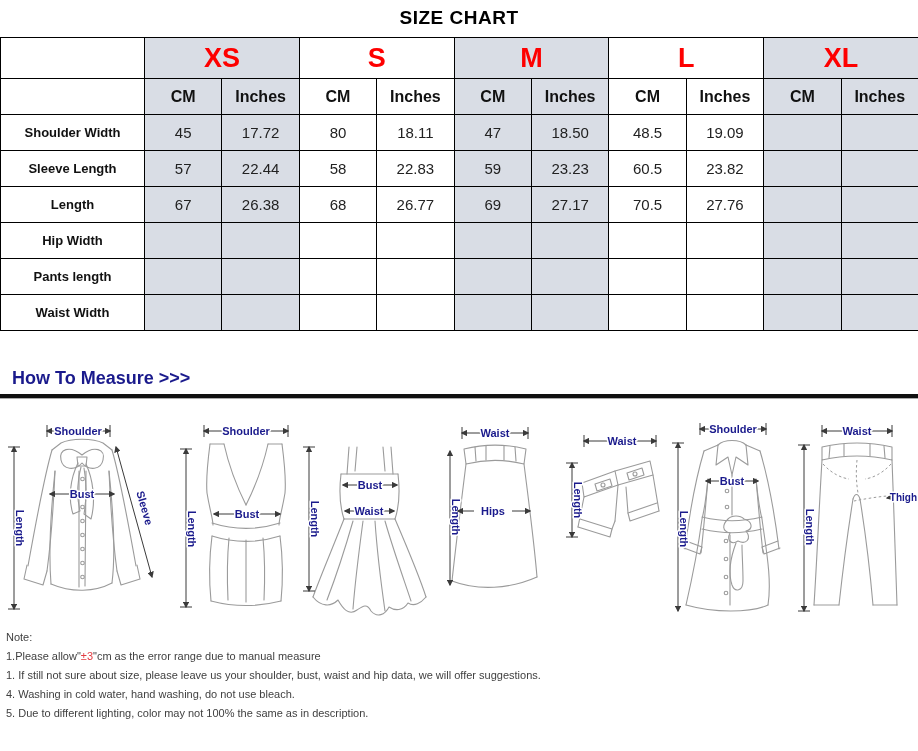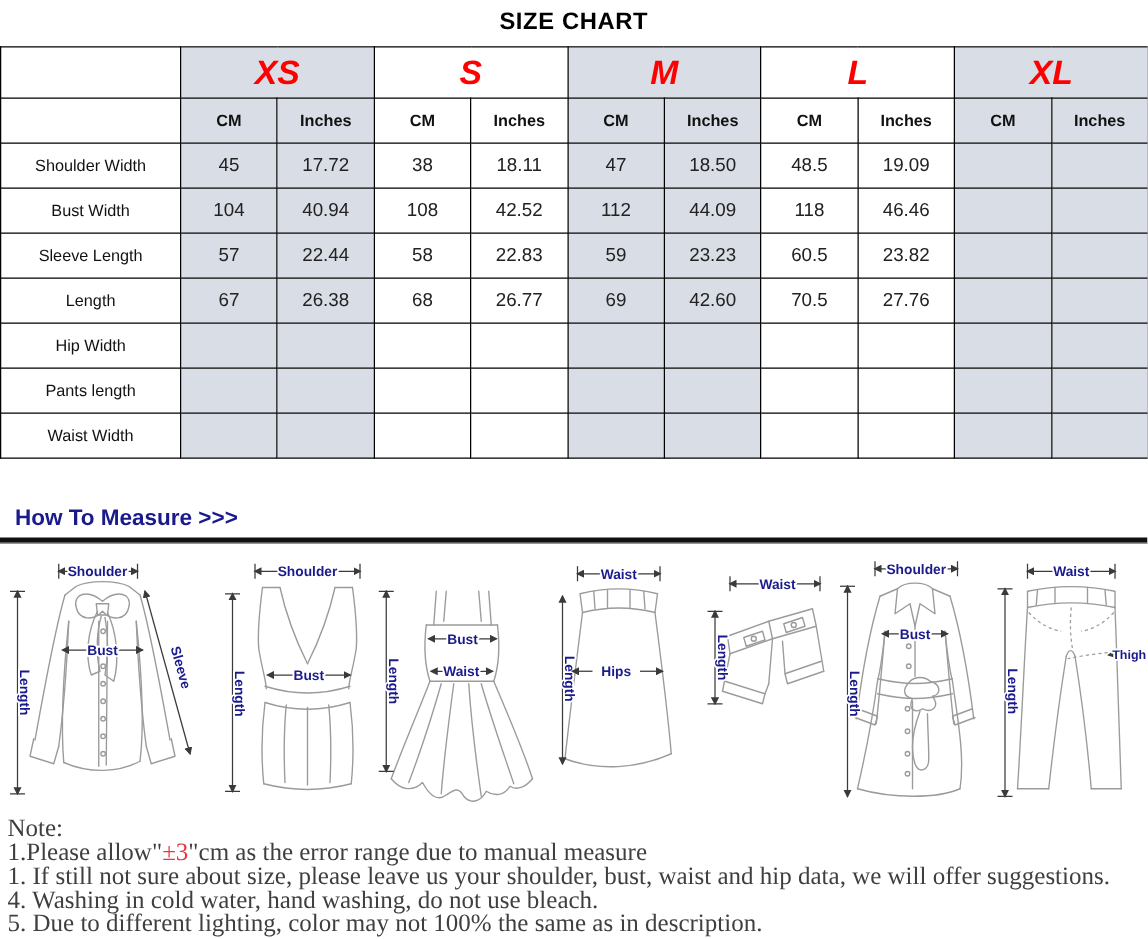--- a/index.html
+++ b/index.html
@@ -2,38 +2,38 @@
 <html><head>
 <meta charset="utf-8">
 <style>
   html,body{margin:0;padding:0;background:#fff;}
   body{width:918px;height:751px;font-family:"Liberation Sans",sans-serif;color:#111;overflow:hidden;}
   .page-title{text-align:center;font-weight:bold;font-size:19px;letter-spacing:.5px;padding:7px 0 8px 0;color:#000;}
   table.size-chart{border-collapse:collapse;table-layout:fixed;width:918px;}
   table.size-chart td{border:1px solid #000;text-align:center;vertical-align:middle;padding:0;overflow:hidden;}
   td.shaded{background:#d9dde5;}
   tr.size-row td{height:40px;}
-  td.size-cell{font-size:27px;font-weight:bold;color:#fe0000;font-style:italic;}
+  td.size-cell{font-size:27px;font-weight:bold;color:#fe0000;}
   tr.unit-row td{height:35px;}
-  td.unit-cell{font-size:13px;font-weight:bold;color:#111;}
+  td.unit-cell{font-size:16px;font-weight:bold;color:#111;}
   tr.data-row td{height:35px;}
-  td.label-cell{font-size:13px;color:#111;background:#fff;}
+  td.label-cell{font-size:13px;color:#111;background:#fff;font-weight:bold;}
   td.value-cell{font-size:15px;color:#222;}
   .measure-heading{color:#1a1a8c;font-weight:bold;font-size:18px;margin:37px 0 5px 12px;}
   .rule{height:4px;background:#101010;border-bottom:1px solid #aaa;}
-  .figures{display:flex;height:200px;margin-top:10px;}
+  .figures{display:flex;height:200px;margin-top:20px;}
   .fig{flex:0 0 auto;}
   .fig svg{display:block;overflow:visible;}
   .dim{stroke:#3a3a3a;stroke-width:1;fill:none;}
   .g{stroke:#9b9b9b;stroke-width:1.1;fill:none;stroke-linecap:round;stroke-linejoin:round;}
   .gd{stroke:#9b9b9b;stroke-width:1;fill:none;stroke-dasharray:2.5 2.5;}
   .lbl{font-family:"Liberation Sans",sans-serif;font-weight:bold;font-size:11px;fill:#1a1a8c;
        paint-order:stroke;stroke:#fff;stroke-width:3px;stroke-linejoin:round;}
   .lbl-sm{font-size:10px;}
-  .notes{margin:9px 0 0 6px;font-size:20px;color:#3f3f3f;line-height:19px;font-family:Liberation Serif, serif;}
+  .notes{margin:9px 0 0 6px;font-size:11px;color:#3f3f3f;line-height:19px;}
   .note-red{color:#e23b41;}
 </style>
 </head>
 <body>
 
 <svg width="0" height="0" style="position:absolute" aria-hidden="true">
   <defs>
     <marker id="arr" viewBox="0 0 10 10" refX="8" refY="5" markerWidth="6.5" markerHeight="6.5" orient="auto-start-reverse">
       <path d="M0,0 L10,5 L0,10 z" fill="#3a3a3a"></path>
     </marker>
@@ -75,39 +75,26 @@
         <td class="unit-cell shaded">Inches</td>
         <td class="unit-cell">CM</td>
         <td class="unit-cell">Inches</td>
         <td class="unit-cell shaded">CM</td>
         <td class="unit-cell shaded">Inches</td>
       </tr>
       <tr class="data-row">
         <td class="label-cell">Shoulder Width</td>
         <td class="value-cell shaded">45</td>
         <td class="value-cell shaded">17.72</td>
-        <td class="value-cell">38</td>
+        <td class="value-cell">80</td>
         <td class="value-cell">18.11</td>
         <td class="value-cell shaded">47</td>
         <td class="value-cell shaded">18.50</td>
         <td class="value-cell">48.5</td>
         <td class="value-cell">19.09</td>
-        <td class="value-cell shaded"></td>
-        <td class="value-cell shaded"></td>
-      </tr>
-      <tr class="data-row">
-        <td class="label-cell">Bust Width</td>
-        <td class="value-cell shaded">104</td>
-        <td class="value-cell shaded">40.94</td>
-        <td class="value-cell">108</td>
-        <td class="value-cell">42.52</td>
-        <td class="value-cell shaded">112</td>
-        <td class="value-cell shaded">44.09</td>
-        <td class="value-cell">118</td>
-        <td class="value-cell">46.46</td>
         <td class="value-cell shaded"></td>
         <td class="value-cell shaded"></td>
       </tr>
       <tr class="data-row">
         <td class="label-cell">Sleeve Length</td>
         <td class="value-cell shaded">57</td>
         <td class="value-cell shaded">22.44</td>
         <td class="value-cell">58</td>
         <td class="value-cell">22.83</td>
         <td class="value-cell shaded">59</td>
@@ -117,21 +104,21 @@
         <td class="value-cell shaded"></td>
         <td class="value-cell shaded"></td>
       </tr>
       <tr class="data-row">
         <td class="label-cell">Length</td>
         <td class="value-cell shaded">67</td>
         <td class="value-cell shaded">26.38</td>
         <td class="value-cell">68</td>
         <td class="value-cell">26.77</td>
         <td class="value-cell shaded">69</td>
-        <td class="value-cell shaded">42.60</td>
+        <td class="value-cell shaded">27.17</td>
         <td class="value-cell">70.5</td>
         <td class="value-cell">27.76</td>
         <td class="value-cell shaded"></td>
         <td class="value-cell shaded"></td>
       </tr>
       <tr class="data-row">
         <td class="label-cell">Hip Width</td>
         <td class="value-cell shaded"></td>
         <td class="value-cell shaded"></td>
         <td class="value-cell"></td>

